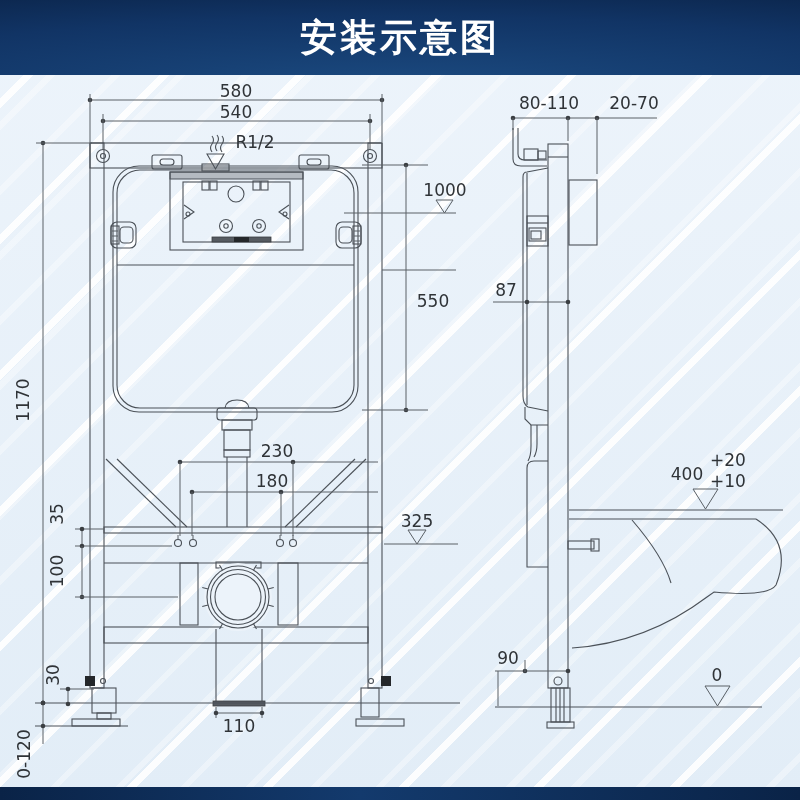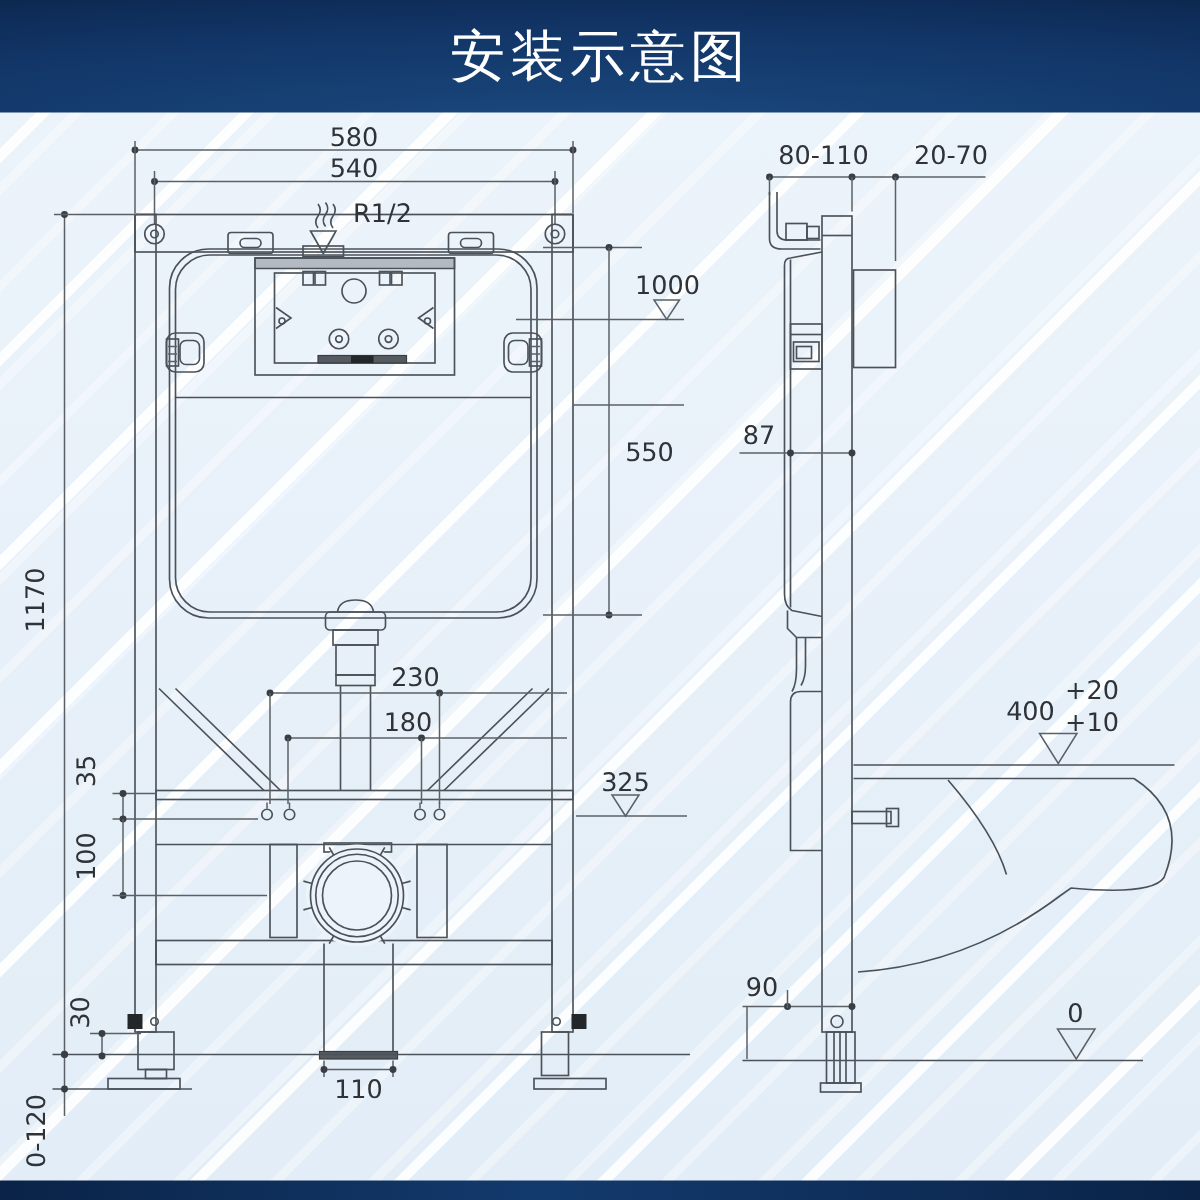--- a/index.html
+++ b/index.html
@@ -14,21 +14,21 @@
       repeating-linear-gradient(135deg, rgba(255,255,255,0) 0 70px, rgba(255,255,255,.9) 70px 77px, rgba(255,255,255,0) 77px 96px),
       repeating-linear-gradient(135deg, rgba(255,255,255,0) 0 40px, rgba(255,255,255,.35) 40px 46px),
       linear-gradient(180deg,#edf4fb 0%,#e2edf7 100%);
   }
   .header{
     position:absolute;top:0;left:0;width:800px;height:75px;
     background:radial-gradient(130% 170% at 50% 115%, #1b4a80 0%, #113465 55%, #081d3d 100%);
     display:flex;align-items:center;justify-content:center;z-index:5;
   }
   .header .title{
-    color:#ffffff;font-size:37px;font-weight:normal;letter-spacing:3px;
+    color:#ffffff;font-size:37px;font-weight:bold;letter-spacing:3px;
     font-family:"DejaVu Sans","Liberation Sans",sans-serif;
   }
   .footer-bar{
     position:absolute;left:0;bottom:0;width:800px;height:13px;z-index:5;
     background:linear-gradient(90deg,#0a2347 0%,#133a6d 45%,#0a2347 100%);
   }
   svg{position:absolute;top:0;left:0;z-index:2;}
   svg text{
     fill:#2f3337;
     font-family:"DejaVu Sans","Liberation Sans",sans-serif;

